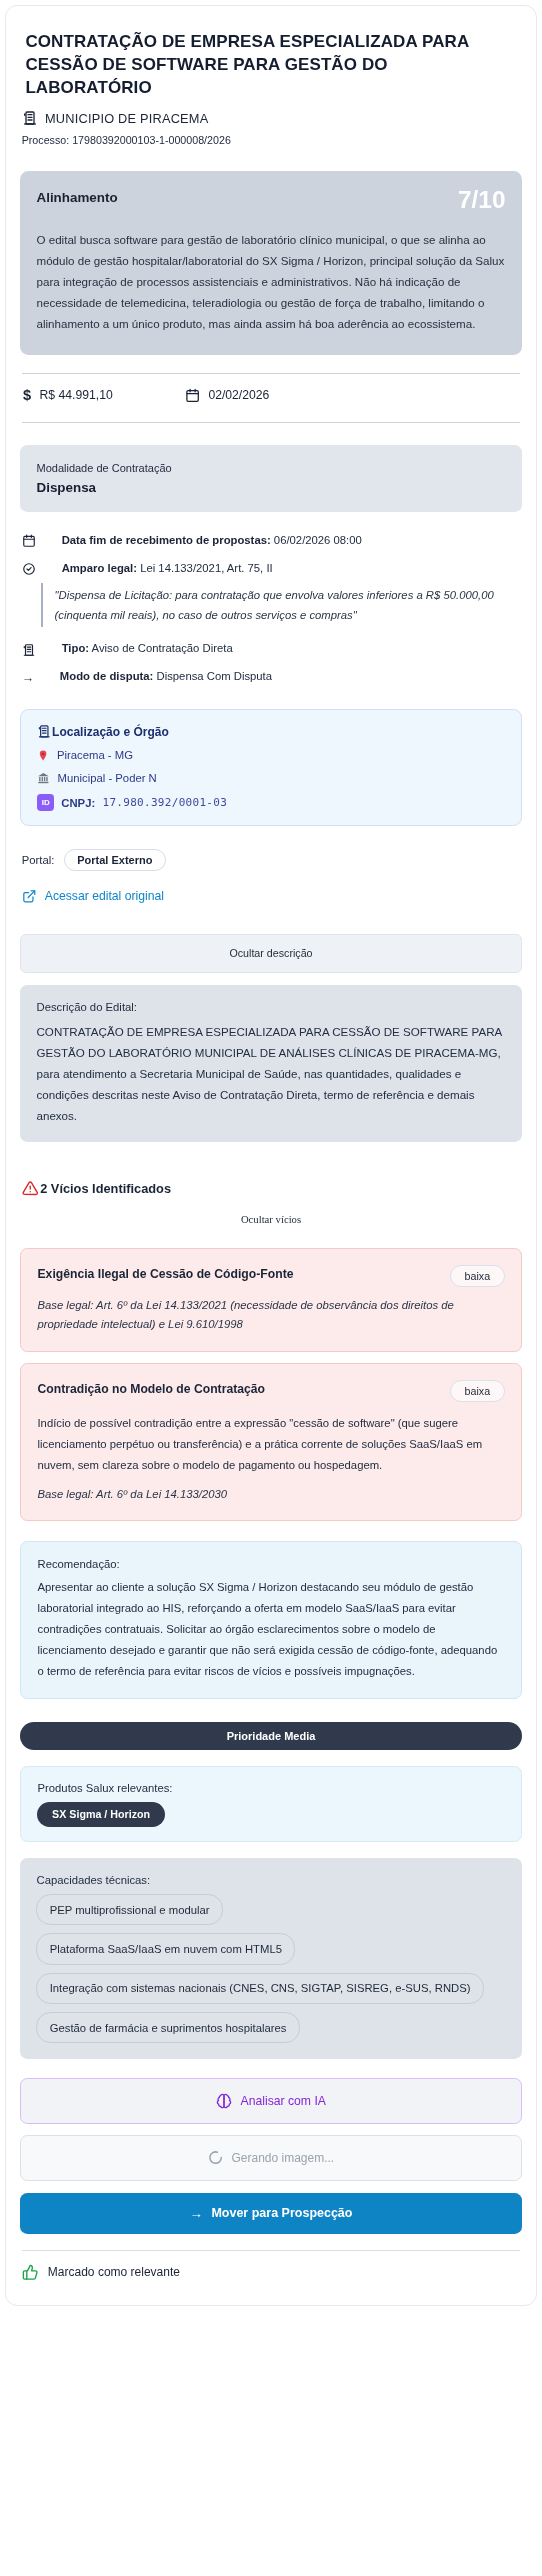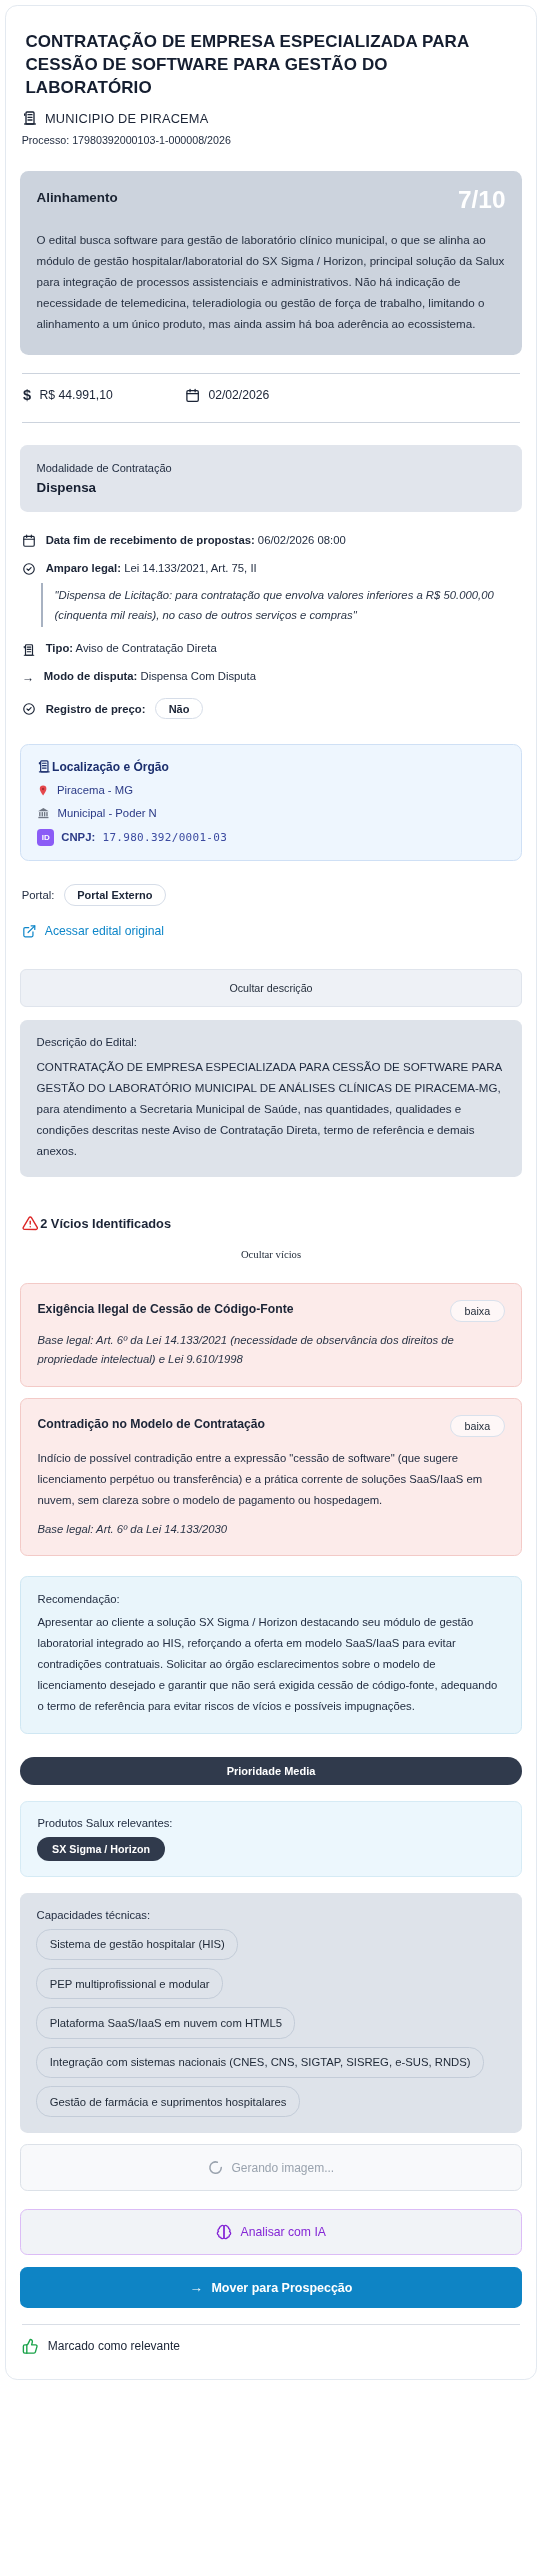--- a/index.html
+++ b/index.html
@@ -48,21 +48,21 @@
   .meta-item + .meta-item { margin-left: 72px; }
   .dollar-glyph { font-size: 14.6px; font-weight: 600; }
 
   
   .mod-box { margin-top: 22px; background: #e1e5ec; border-radius: 7.3px; padding: 17px 16px; }
   .mod-label { font-size: 11px; color: #232e42; }
   .mod-value { margin-top: 6.1px; font-size: 13.4px; font-weight: 700; color: #161f31; }
 
   
   .info-list { margin-top: 22px; }
-  .info-row { display: flex; align-items: flex-start; gap: 10px; margin: 0 0 13.4px 1.2px; font-size: 11.3px; color: #232e42; }
+  .info-row { display: flex; align-items: flex-start; gap: 26px; margin: 0 0 13.4px 1.2px; font-size: 11.3px; color: #232e42; }
   .info-row .lbl { font-weight: 600; color: #1b2436; }
   .row-icon { margin-top: 0.6px; color: #1b2436; }
   .blockquote {
     margin: 1.2px 0 14.6px 21px;
     border-left: 2.4px solid #a8b2c2;
     padding: 2.4px 6.1px 2.4px 11px;
     font-style: italic;
     font-size: 11.3px; line-height: 20px; color: #2a3547;
   }
   .pill {
@@ -289,30 +289,20 @@
           </svg>
       </span>
       <span><span class="lbl">Tipo:</span> <span>Aviso de Contratação Direta</span></span>
     </div>
 
     <div class="info-row">
       <span class="icon row-icon" style="font-size:12.2px;font-weight:600;">→</span>
       <span><span class="lbl">Modo de disputa:</span> <span>Dispensa Com Disputa</span></span>
     </div>
 
-    <div class="info-row" style="align-items:center;">
-      <span class="icon row-icon">
-        <svg width="14" height="14" viewBox="0 0 24 24" fill="none" stroke="#1b2436" stroke-width="2" stroke-linecap="round" stroke-linejoin="round">
-            <circle cx="12" cy="12" r="9"></circle>
-            <path d="M8.5 12l2.5 2.5 4.5-5"></path>
-          </svg>
-      </span>
-      <span class="lbl">Registro de preço:</span>
-      <span class="pill">Não</span>
-    </div>
   </div>
 
   <section class="loc-box">
     <div class="loc-title">
       <span class="icon">
         <svg width="14.6" height="14.6" viewBox="0 0 24 24" fill="none" stroke="#1c2f6e" stroke-width="2" stroke-linecap="round" stroke-linejoin="round">
             <rect x="6" y="3" width="12" height="18" rx="1.5"></rect>
             <path d="M4 21h16"></path>
             <path d="M9 7h6M9 11h6M9 15h6"></path>
             <path d="M4 8V6"></path>
@@ -409,44 +399,43 @@
 
   <div class="priority-banner">Prioridade Media</div>
 
   <section class="prod-box">
     <div class="prod-title">Produtos Salux relevantes:</div>
     <span class="dark-pill">SX Sigma / Horizon</span>
   </section>
 
   <section class="cap-box">
     <div class="cap-title">Capacidades técnicas:</div>
-    <span class="cap-pill">Sistema de gestão hospitalar (HIS)</span>
     <span class="cap-pill">PEP multiprofissional e modular</span>
     <span class="cap-pill">Plataforma SaaS/IaaS em nuvem com HTML5</span>
     <span class="cap-pill">Integração com sistemas nacionais (CNES, CNS, SIGTAP, SISREG, e-SUS, RNDS)</span>
     <span class="cap-pill">Gestão de farmácia e suprimentos hospitalares</span>
   </section>
 
-  <button class="btn btn-generating">
-    <span class="icon">
-      <svg width="15.2" height="15.2" viewBox="0 0 24 24" fill="none" stroke="#9aa3ae" stroke-width="2.4" stroke-linecap="round">
-          <path d="M21 12a9 9 0 1 1-6.22-8.56"></path>
-        </svg>
-    </span>
-    <span>Gerando imagem...</span>
-  </button>
-
   <button class="btn btn-analyze">
     <span class="icon">
       <svg width="16" height="16" viewBox="0 0 24 24" fill="none" stroke="#8527d6" stroke-width="2" stroke-linecap="round" stroke-linejoin="round">
           <path d="M9.5 2A2.5 2.5 0 0 1 12 4.5v15a2.5 2.5 0 0 1-4.96.44 2.5 2.5 0 0 1-2.96-3.08 3 3 0 0 1-.34-5.58 2.5 2.5 0 0 1 1.32-4.24 2.5 2.5 0 0 1 1.98-3A2.5 2.5 0 0 1 9.5 2Z"></path>
           <path d="M14.5 2A2.5 2.5 0 0 0 12 4.5v15a2.5 2.5 0 0 0 4.96.44 2.5 2.5 0 0 0 2.96-3.08 3 3 0 0 0 .34-5.58 2.5 2.5 0 0 0-1.32-4.24 2.5 2.5 0 0 0-1.98-3A2.5 2.5 0 0 0 14.5 2Z"></path>
         </svg>
     </span>
     <span>Analisar com IA</span>
+  </button>
+
+  <button class="btn btn-generating">
+    <span class="icon">
+      <svg width="15.2" height="15.2" viewBox="0 0 24 24" fill="none" stroke="#9aa3ae" stroke-width="2.4" stroke-linecap="round">
+          <path d="M21 12a9 9 0 1 1-6.22-8.56"></path>
+        </svg>
+    </span>
+    <span>Gerando imagem...</span>
   </button>
 
   <button class="btn btn-move">
     <span class="arrow">→</span>
     <span>Mover para Prospecção</span>
   </button>
 
   <hr class="bottom-divider">
 
   <div class="relevant-row">

